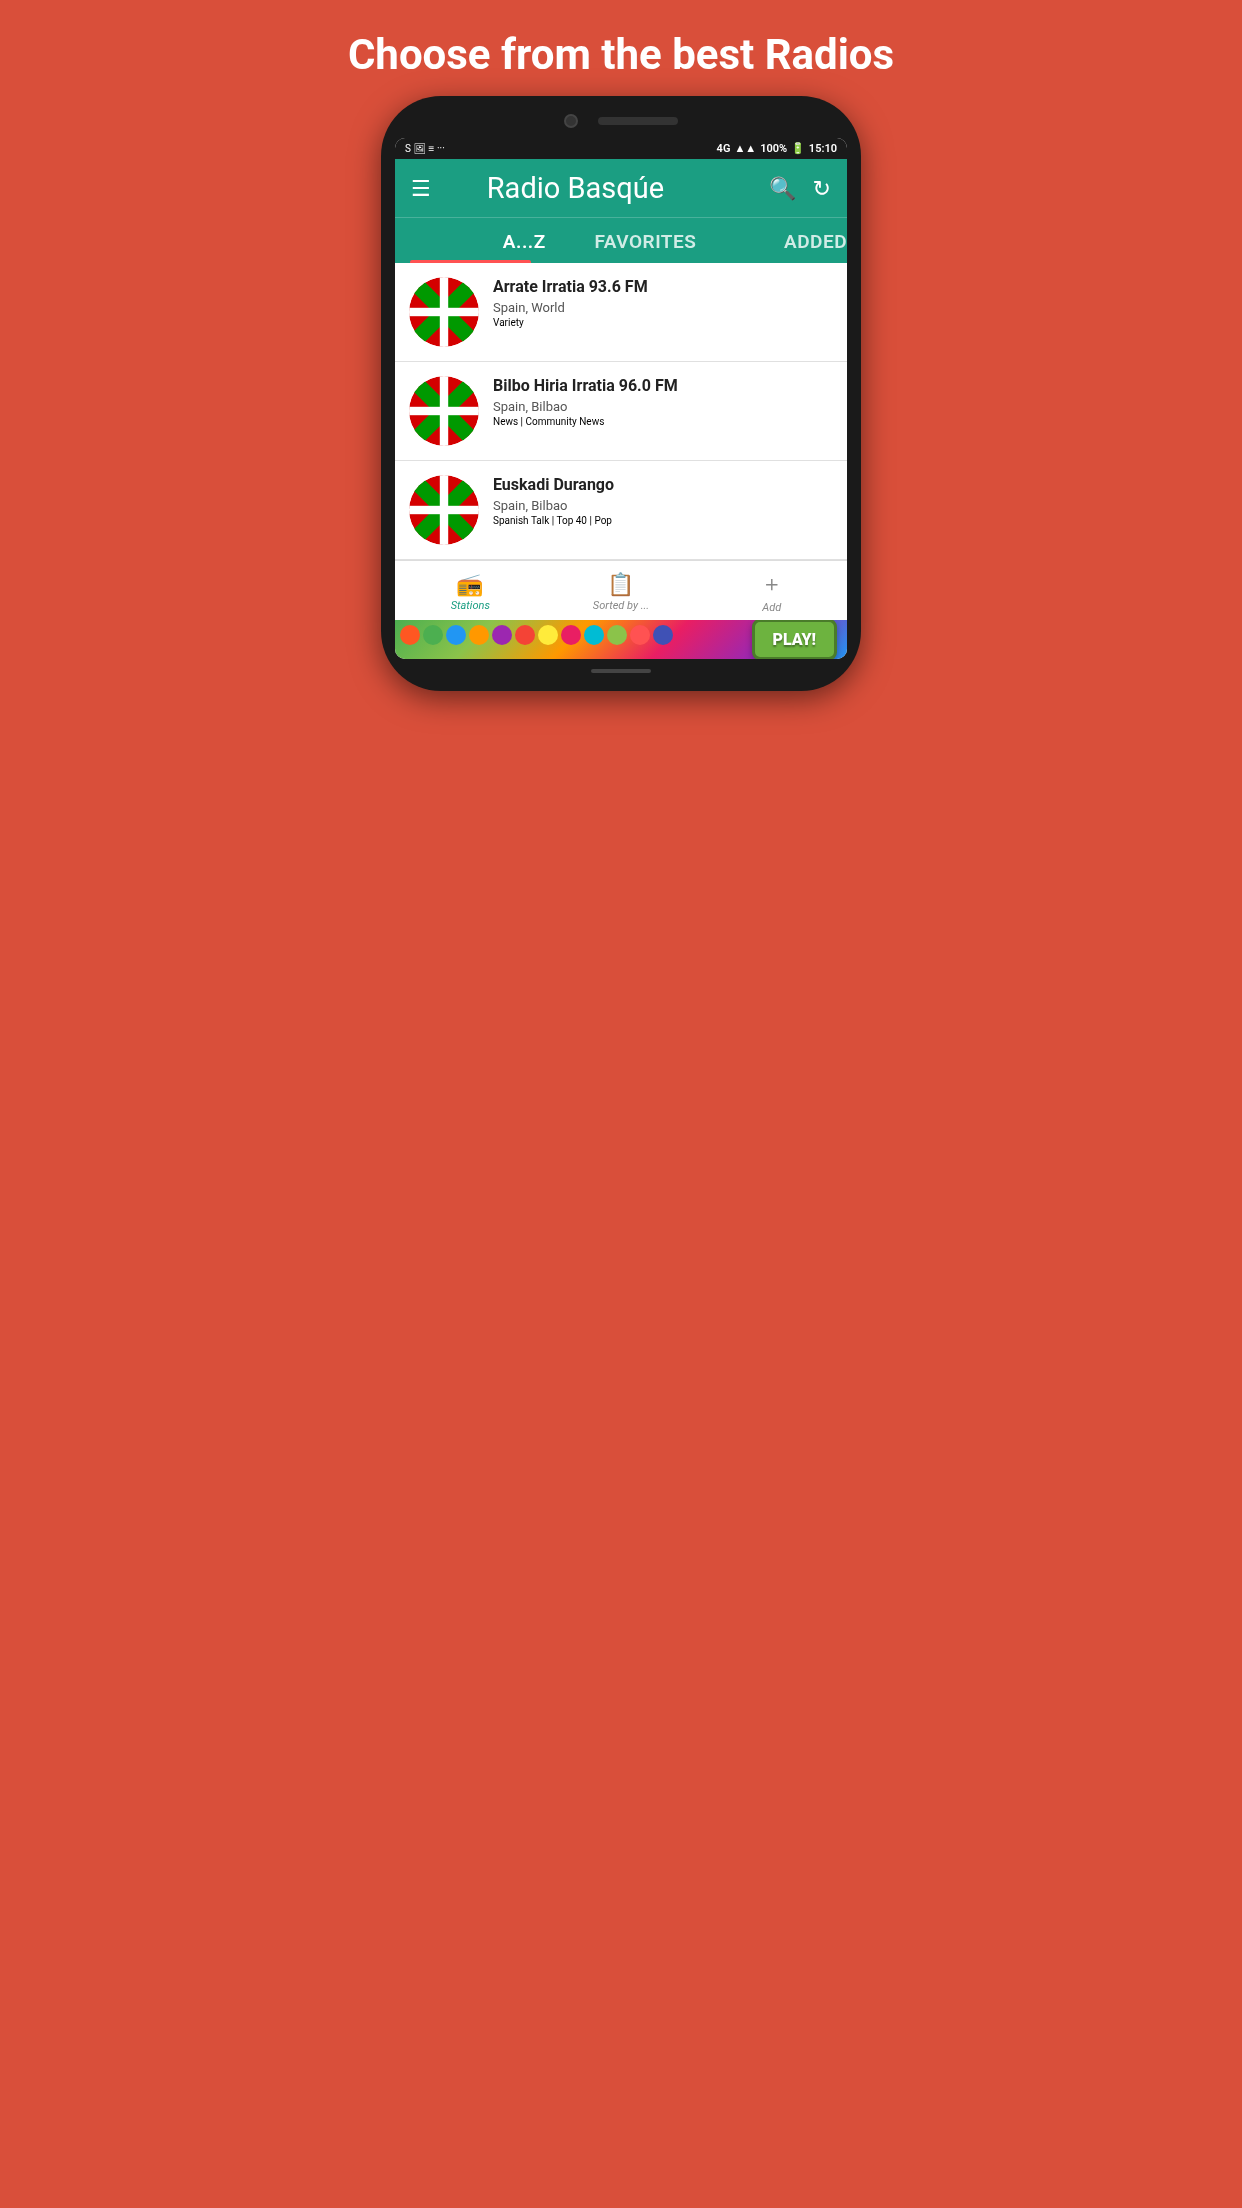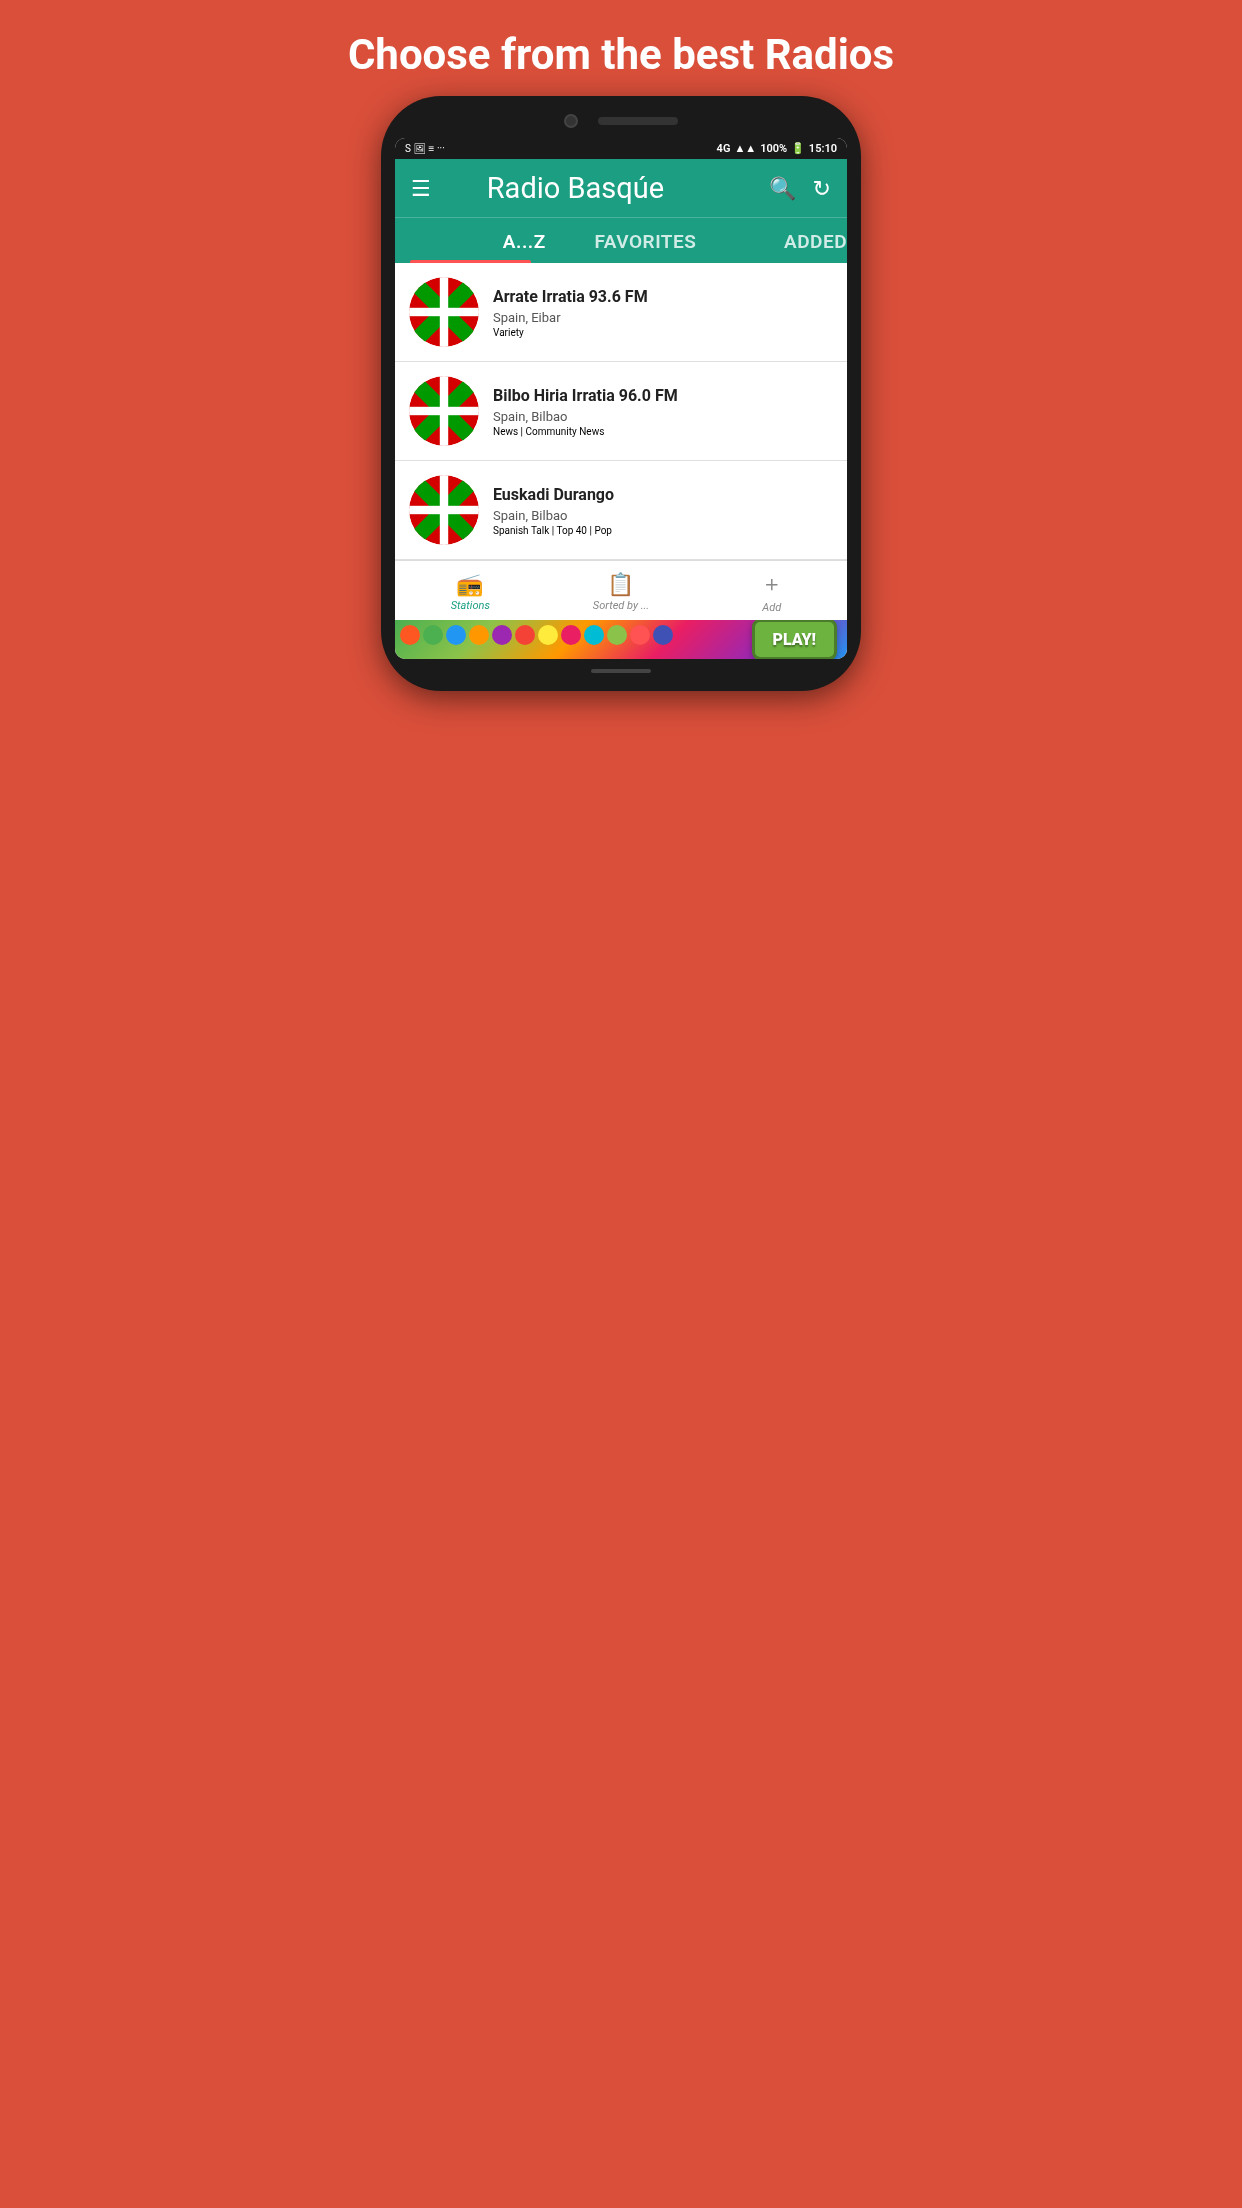--- a/index.html
+++ b/index.html
@@ -162,21 +162,20 @@
     }
 
     
     .station-list {
       background: #f5f5f5;
     }
 
     .station-item {
       background: #fff;
       display: flex;
-      align-items: center;
       padding: 14px 14px;
       border-bottom: 1px solid #e0e0e0;
       gap: 14px;
     }
 
     
     .flag-circle {
       width: 70px;
       height: 70px;
       border-radius: 50%;
@@ -365,21 +364,21 @@
 
             <line x1="0" y1="0" x2="100" y2="100" stroke="#009900" stroke-width="22"></line>
             <line x1="100" y1="0" x2="0" y2="100" stroke="#009900" stroke-width="22"></line>
 
             <rect x="44" y="0" width="12" height="100" fill="#fff"></rect>
             <rect x="0" y="44" width="100" height="12" fill="#fff"></rect>
           </svg>
         </div>
         <div class="station-info">
           <div class="station-name">Arrate Irratia 93.6 FM</div>
-          <div class="station-location">Spain, Eibar</div>
+          <div class="station-location">Spain, World</div>
           <div class="station-genre">Variety</div>
         </div>
       </div>
 
       <div class="station-item">
         <div class="flag-circle">
           <svg class="basque-flag" viewBox="0 0 100 100" xmlns="http://www.w3.org/2000/svg">
             <circle cx="50" cy="50" r="50" fill="#d40000"></circle>
             <line x1="0" y1="0" x2="100" y2="100" stroke="#009900" stroke-width="22"></line>
             <line x1="100" y1="0" x2="0" y2="100" stroke="#009900" stroke-width="22"></line>

